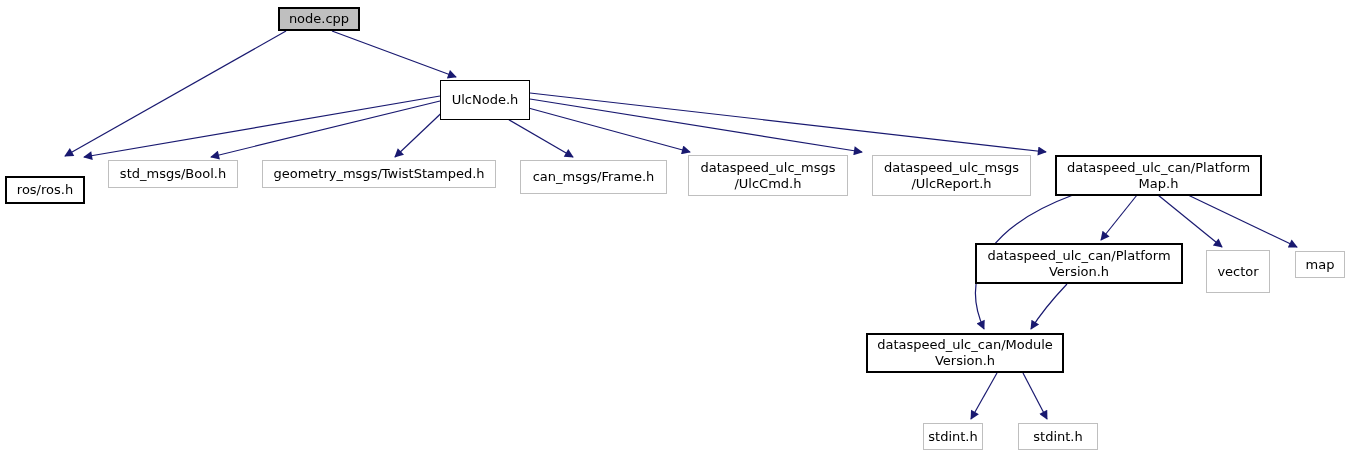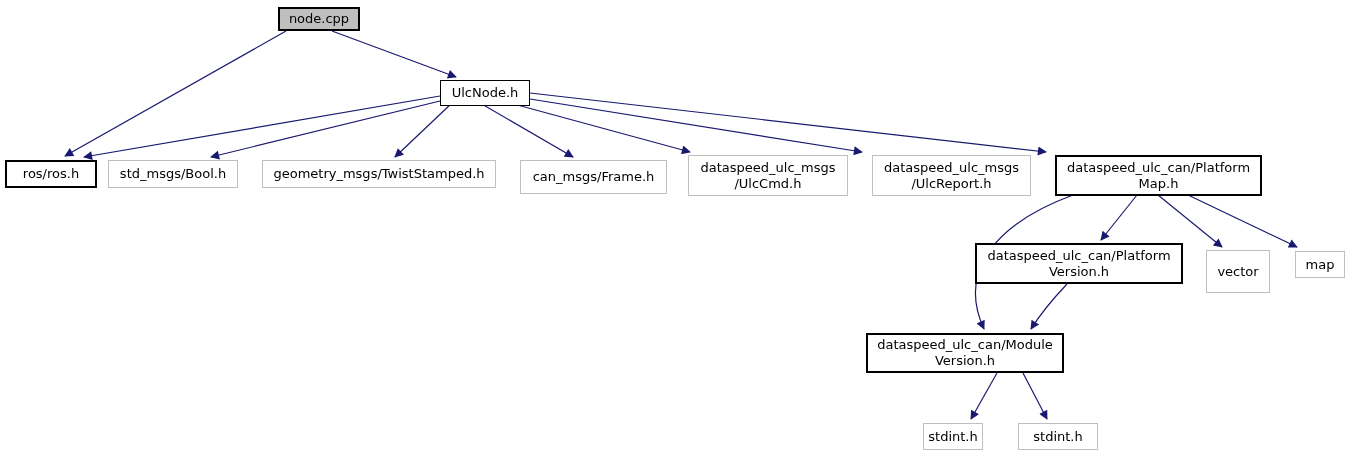--- a/index.html
+++ b/index.html
@@ -65,25 +65,25 @@
     <path class="edge" marker-end="url(#arrow)" d="M1073,195 C1000,222 956,268 984,329"></path>
     <path class="edge" marker-end="url(#arrow)" d="M1067,284 C1050,302 1041,313 1031,329"></path>
     <path class="edge" marker-end="url(#arrow)" d="M997,373 L971,419"></path>
     <path class="edge" marker-end="url(#arrow)" d="M1023,373 L1047,419"></path>
   </svg>
 
   <div class="node node-doc node-root" style="left:278px;top:7px;width:82px;height:24px">
     <span class="lbl">node.cpp</span>
   </div>
 
-  <div class="node node-plain" style="left:440px;top:80px;width:90px;height:26px">
+  <div class="node node-plain" style="left:440px;top:80px;width:90px;height:40px">
     <span class="lbl">UlcNode.h</span>
   </div>
 
-  <div class="node node-doc" style="left:5px;top:160px;width:92px;height:28px">
+  <div class="node node-doc" style="left:5px;top:176px;width:80px;height:28px">
     <span class="lbl">ros/ros.h</span>
   </div>
 
   <div class="node node-ext" style="left:108px;top:160px;width:130px;height:28px">
     <span class="lbl">std_msgs/Bool.h</span>
   </div>
 
   <div class="node node-ext" style="left:262px;top:160px;width:234px;height:28px">
     <span class="lbl">geometry_msgs/TwistStamped.h</span>
   </div>

